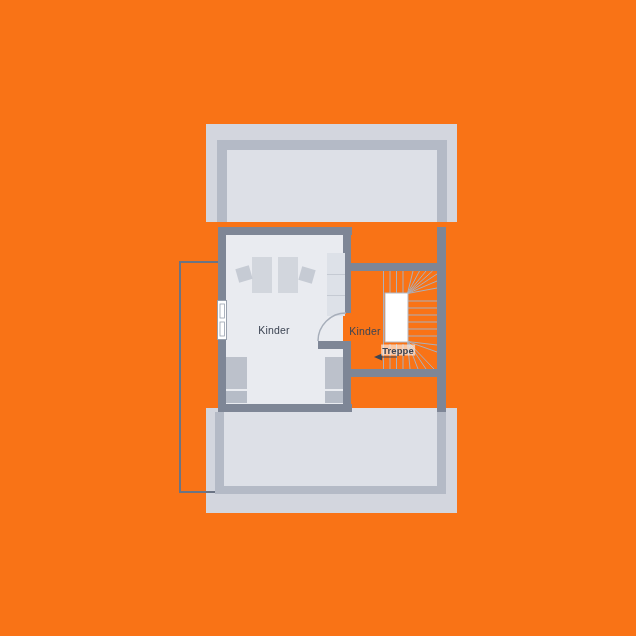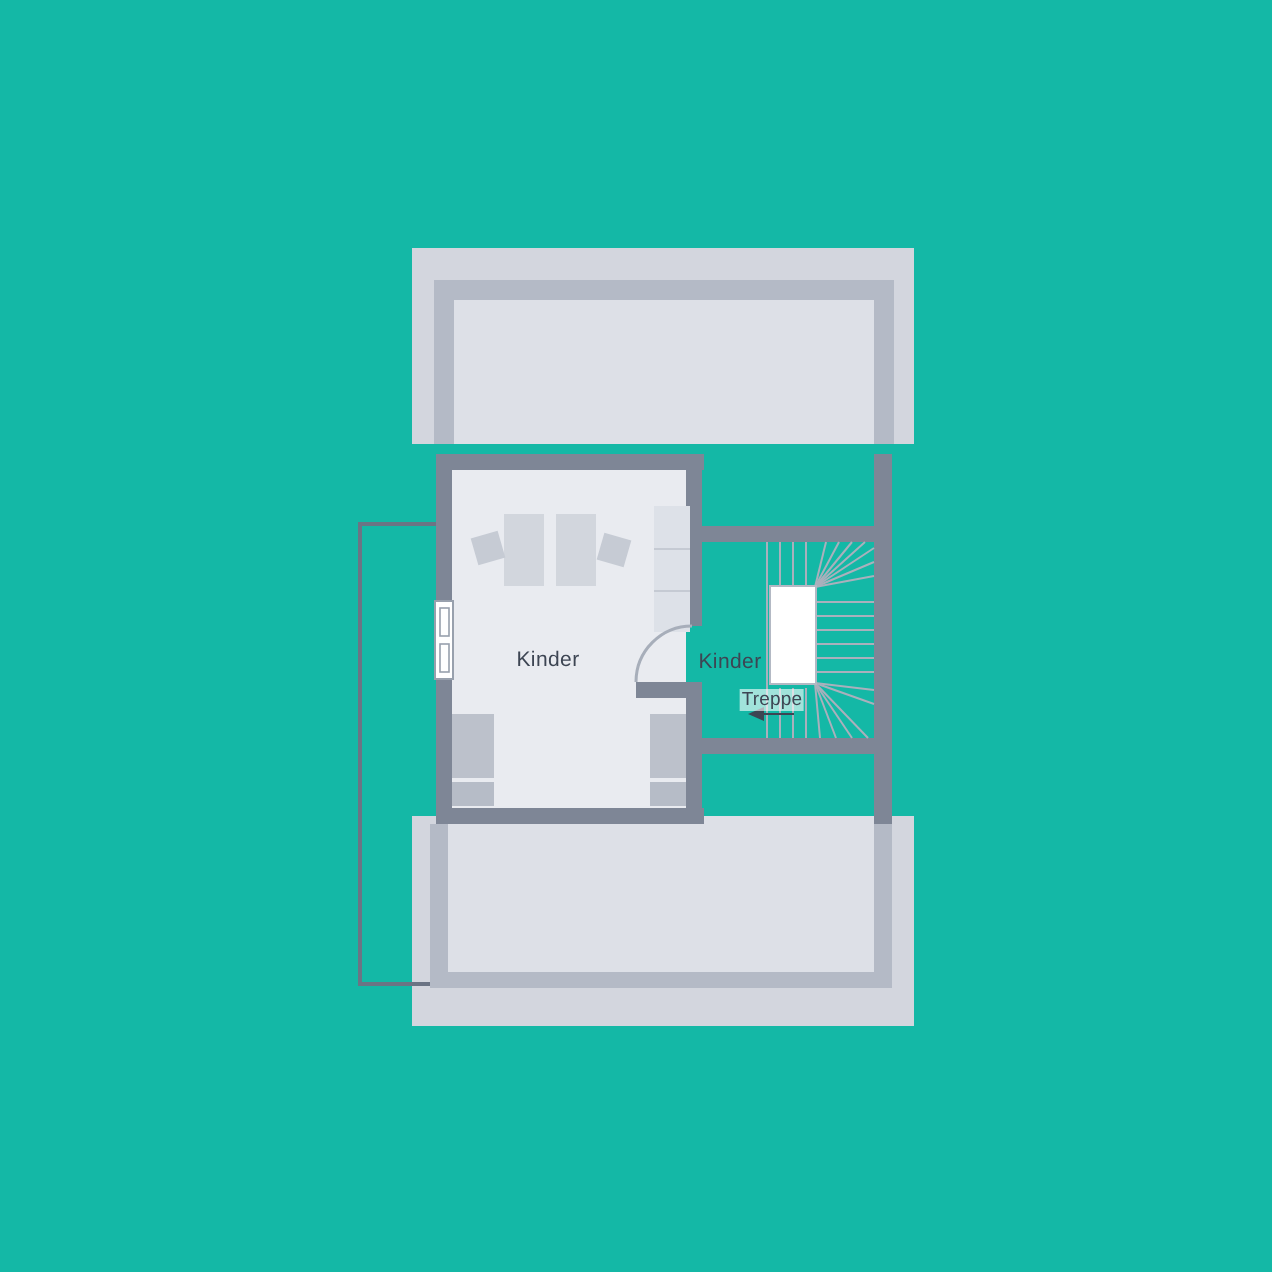--- a/index.html
+++ b/index.html
@@ -1,17 +1,17 @@
 <!DOCTYPE html>
 <html><head>
 <meta charset="utf-8">
 <style>
   html,body{margin:0;padding:0;background:#ffffff;}
   body{width:636px;height:636px;font-family:"Liberation Sans",sans-serif;}
-  .plan{position:relative;width:636px;height:636px;background:#14b8a6;overflow:hidden;}
+  .plan{position:relative;width:636px;height:636px;background:#f97316;overflow:hidden;}
   .abs{position:absolute;}
   
   .band{background:#d3d6de;}
   .band-in{background:#dde0e7;}
   .wall{background:#7e8696;}
   .mwall{background:#b4bac6;}
   .floor{background:#e9ebf0;}
   .furn-desk{background:#d2d6dd;}
   .furn-chair{background:#c6cbd4;}
   .furn-ward{background:#dde1e8;}
@@ -110,15 +110,15 @@
     </g>
 
     <g>
       <line x1="381" y1="357" x2="397" y2="357" stroke="#3d4553" stroke-width="1"></line>
       <polygon points="374,357 382,353.5 382,360.5" fill="#3d4553"></polygon>
     </g>
   </svg>
 
   <div class="abs room-label" style="left:274px;top:330px;">Kinder</div>
   <div class="abs room-label" style="left:365px;top:331px;">Kinder</div>
-  <div class="abs small-label" style="left:386px;top:350px;">Treppe</div>
+  <div class="abs small-label" style="left:398px;top:350px;font-weight:bold;">Treppe</div>
 
 </div>
 
 </body></html>

